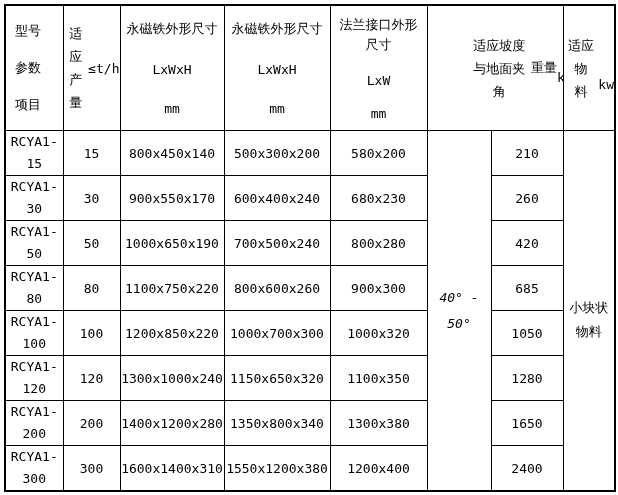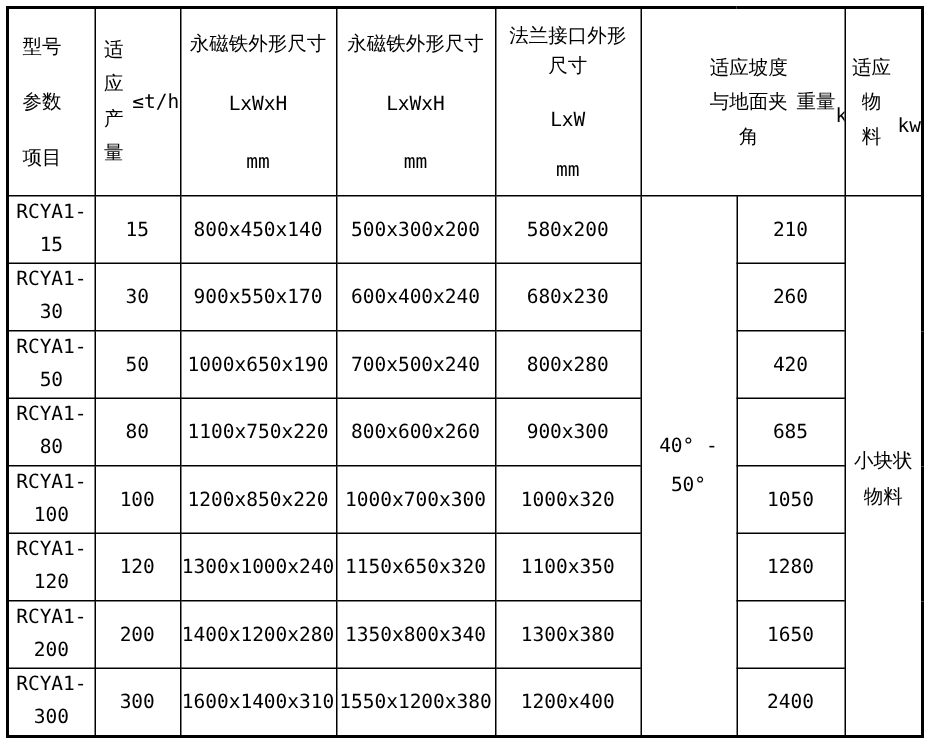--- a/index.html
+++ b/index.html
@@ -85,21 +85,21 @@
     flex: 1 1 auto;
     display: flex;
     flex-direction: row;
     align-items: center;
   }
   .weight-block .unit { margin-top: 18px; }
 
   
   .two-line { line-height: 22px; }
   .two-line span { display: block; }
-  .merged-val { line-height: 26px; }
+  .merged-val { line-height: 26px; font-style: italic; }
   .merged-val span { display: block; }
   .merged-mat { line-height: 24px; margin-top: 18px; }
   .merged-mat span { display: block; }
 </style>
 </head>
 <body>
 
 <div class="page">
   <table class="spec">
     <colgroup>

